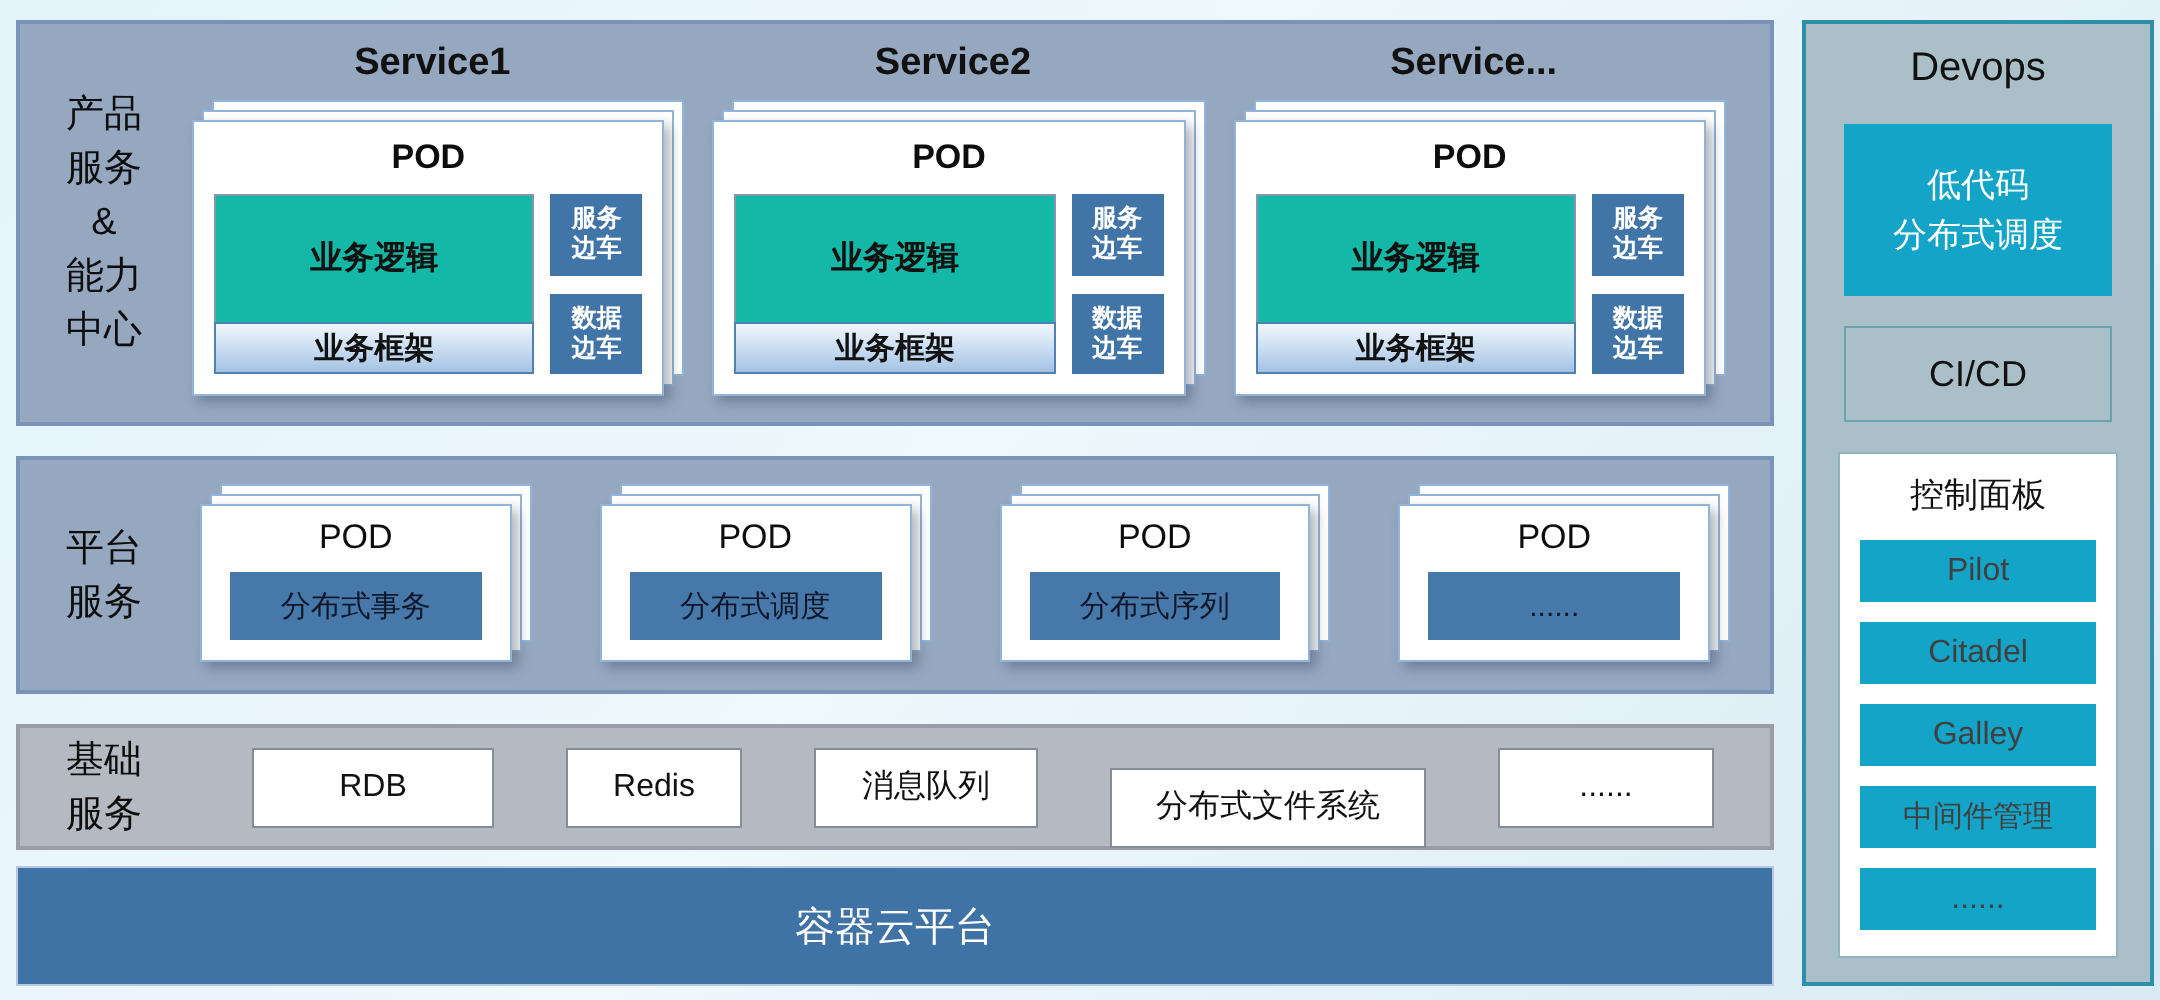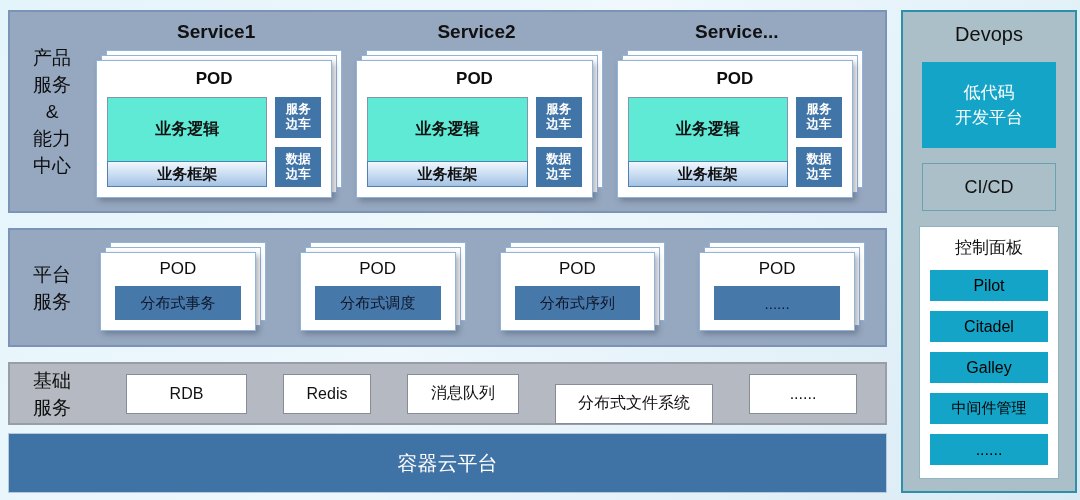--- a/index.html
+++ b/index.html
@@ -49,21 +49,21 @@
   
   .services-row { flex: 1; display: flex; gap: 20px; padding: 4px 28px 0 2px; font-weight: bold; }
   .service-col { flex: 1; display: flex; flex-direction: column; }
   .service-title { height: 32px; line-height: 32px; text-align: center; font-size: 19px; }
   .service-col .pod-stack { margin-top: 12px; height: 138px; margin-right: 4px; }
   .service-col .pod-card { padding: 6px 10px 10px; }
   .service-col .pod-title { margin: 2px 0 8px; }
   .pod-body { flex: 1; display: flex; gap: 8px; }
   .logic-col { flex: 1; display: flex; flex-direction: column; }
   .logic-box {
-    flex: 1; border: 1px solid #8496ae; background: #5eead4;
+    flex: 1; border: 1px solid #8496ae; background: #14b8a6;
     display: flex; align-items: center; justify-content: center; font-size: 16px;
   }
   .framework-bar {
     height: 26px; margin-top: -1px; border: 1px solid #4f81b5;
     background: linear-gradient(#f1f7fd, #c7dbf1 55%, #a4c2e3);
     display: flex; align-items: center; justify-content: center; font-size: 15px;
   }
   .sidecar-col { width: 46px; display: flex; flex-direction: column; gap: 9px; }
   .sidecar {
     flex: 1; background: #4174a7; color: #fff; font-size: 12.5px; line-height: 15px;
@@ -122,21 +122,21 @@
     display: flex; align-items: center; justify-content: center; font-size: 18px;
   }
   .control-panel {
     margin: 15px 0 12px; width: 140px; flex: 1;
     background: #fff; border: 1px solid #8fb4bd;
     display: flex; flex-direction: column; align-items: center;
     padding: 6px 0 8px;
   }
   .cp-title { font-size: 17px; margin: 3px 0 6px; }
   .cp-btn {
-    width: 118px; height: 31px; margin: 5px 0; background: #14a4c7; color: #000000;
+    width: 118px; height: 31px; margin: 5px 0; background: #14a4c7; color: #404040;
     display: flex; align-items: center; justify-content: center; font-size: 16px;
   }
   .cp-btn:nth-child(5) { font-size: 15px; }
 </style>
 </head>
 <body>
 
 <section class="band band-blue band-product">
   <div class="band-label pre">产品
 服务
@@ -265,21 +265,21 @@
     <div class="base-item">分布式文件系统</div>
     <div class="base-item">......</div>
   </div>
 </section>
 
 <div class="container-bar">容器云平台</div>
 
 <aside class="devops">
   <div class="devops-title">Devops</div>
   <div class="lowcode-box pre">低代码
-开发平台</div>
+分布式调度</div>
   <div class="cicd-box">CI/CD</div>
   <div class="control-panel">
     <div class="cp-title">控制面板</div>
     <div class="cp-btn">Pilot</div>
     <div class="cp-btn">Citadel</div>
     <div class="cp-btn">Galley</div>
     <div class="cp-btn">中间件管理</div>
     <div class="cp-btn">......</div>
   </div>
 </aside>

